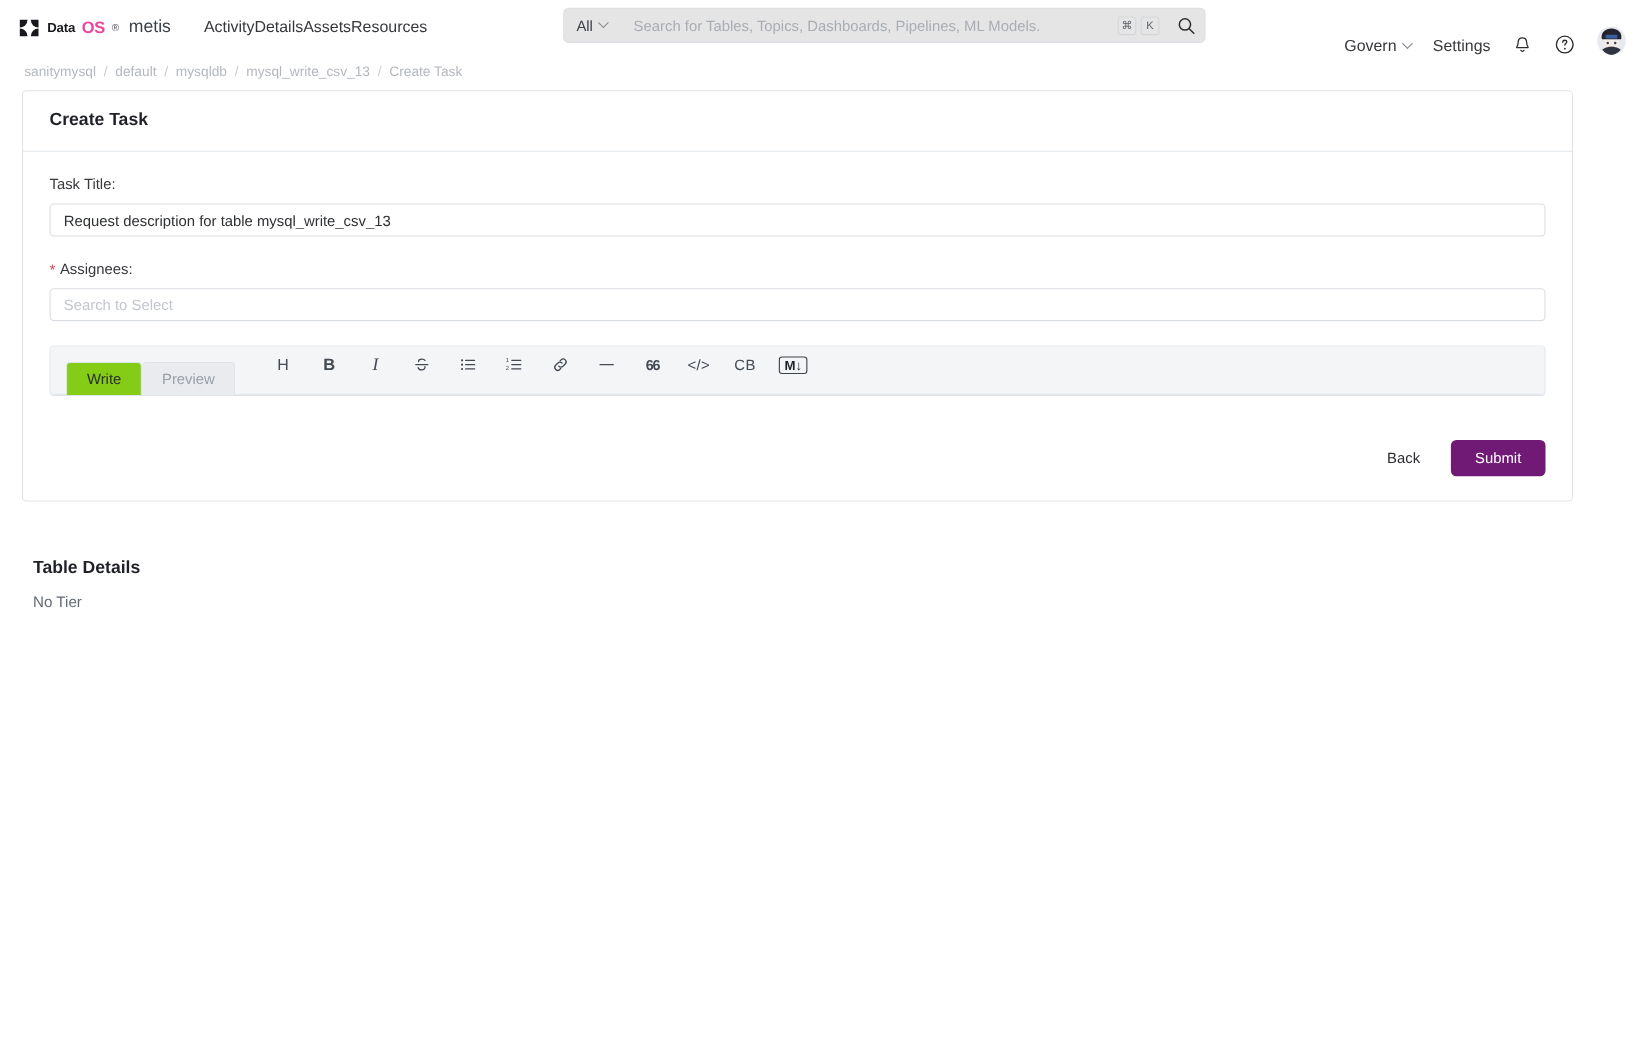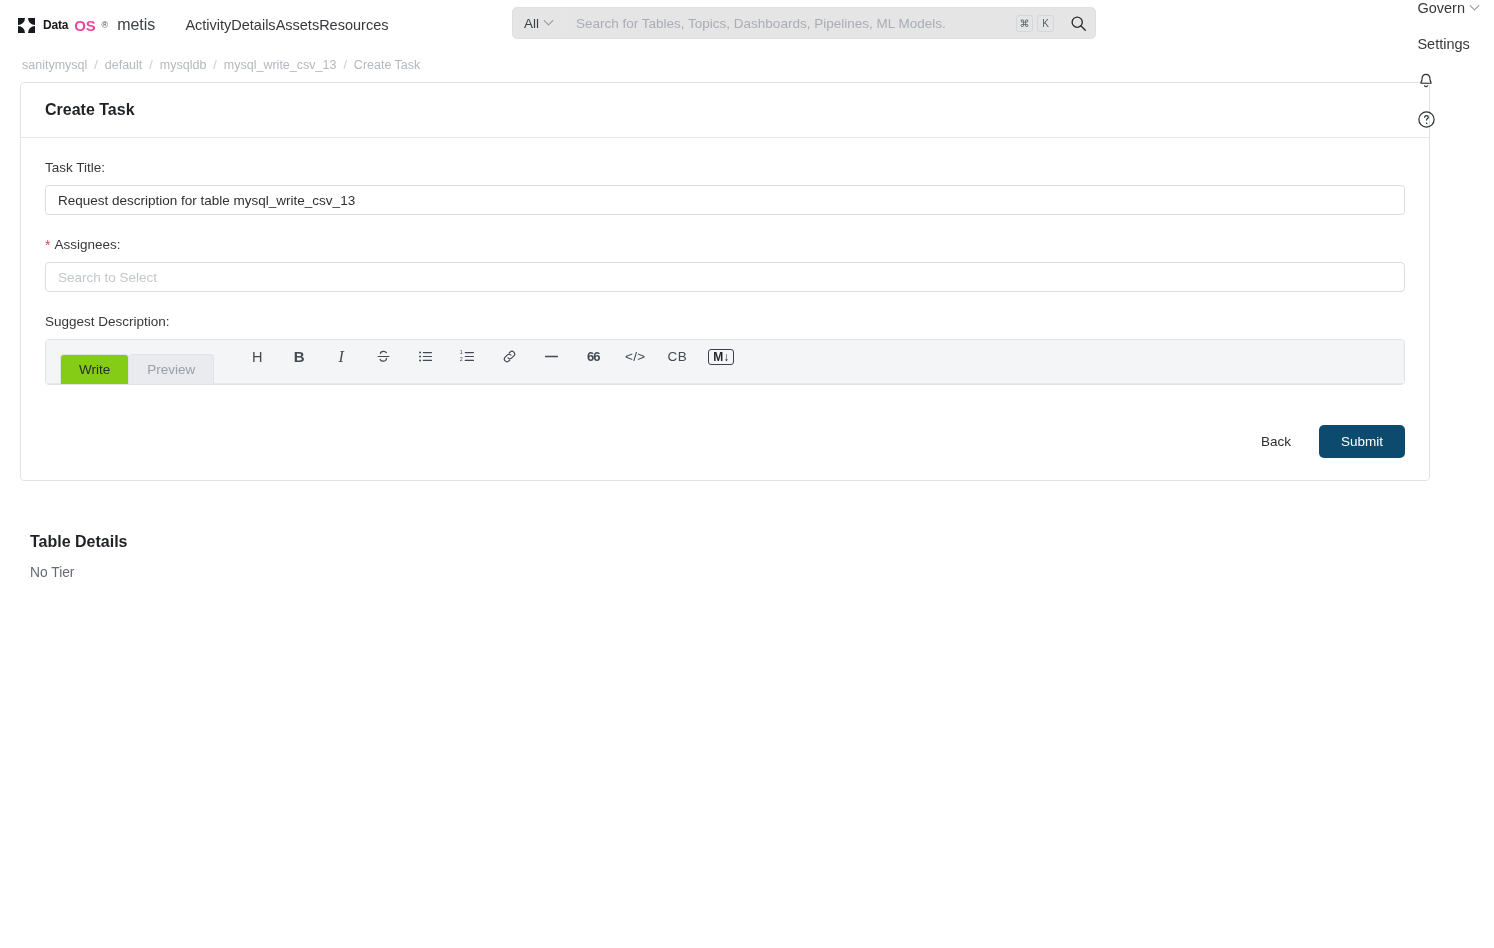--- a/index.html
+++ b/index.html
@@ -113,23 +113,22 @@
     display: flex; align-items: center; justify-content: center;
     width: 34px; cursor: pointer;
   }
 
   .topbar-right {
     position: absolute;
     right: 16px;
     top: 0;
     height: 50px;
     display: flex;
-    align-items: flex-start;
+    align-items: flex-end;
     gap: 20px;
-    flex-direction: column;
   }
   .tb-item {
     display: flex; align-items: center; gap: 6px;
     font-size: 14.5px; color: #37383c; cursor: pointer;
     white-space: nowrap;
   }
   .icon-btn { cursor: pointer; display: flex; align-items: center; }
   .avatar {
     width: 26px; height: 26px; border-radius: 50%;
     background: #eceff3;
@@ -266,21 +265,21 @@
   }
   .btn-back {
     font-size: 13.5px;
     color: #2b2d31;
     cursor: pointer;
     background: none;
     border: none;
     font-family: "Liberation Sans", sans-serif;
   }
   .btn-submit {
-    background: #0c4a6e;
+    background: #701a75;
     color: #fff;
     border: none;
     border-radius: 5px;
     font-size: 13.5px;
     font-family: "Liberation Sans", sans-serif;
     padding: 9px 22px;
     cursor: pointer;
   }
 
   
@@ -401,21 +400,20 @@
 
     <div class="field-block">
       <div class="field-label">
         <span class="req">*</span>
         <span>Assignees:</span>
       </div>
       <input class="text-input" type="text" placeholder="Search to Select" style="">
     </div>
 
     <div>
-      <div class="field-label">Suggest Description:</div>
 
       <div class="editor">
         <div class="editor-toolbar">
 
           <div class="md-tabs">
             <div class="md-tab active">Write</div>
             <div class="md-tab inactive">Preview</div>
           </div>
 
           <div class="md-tools">

